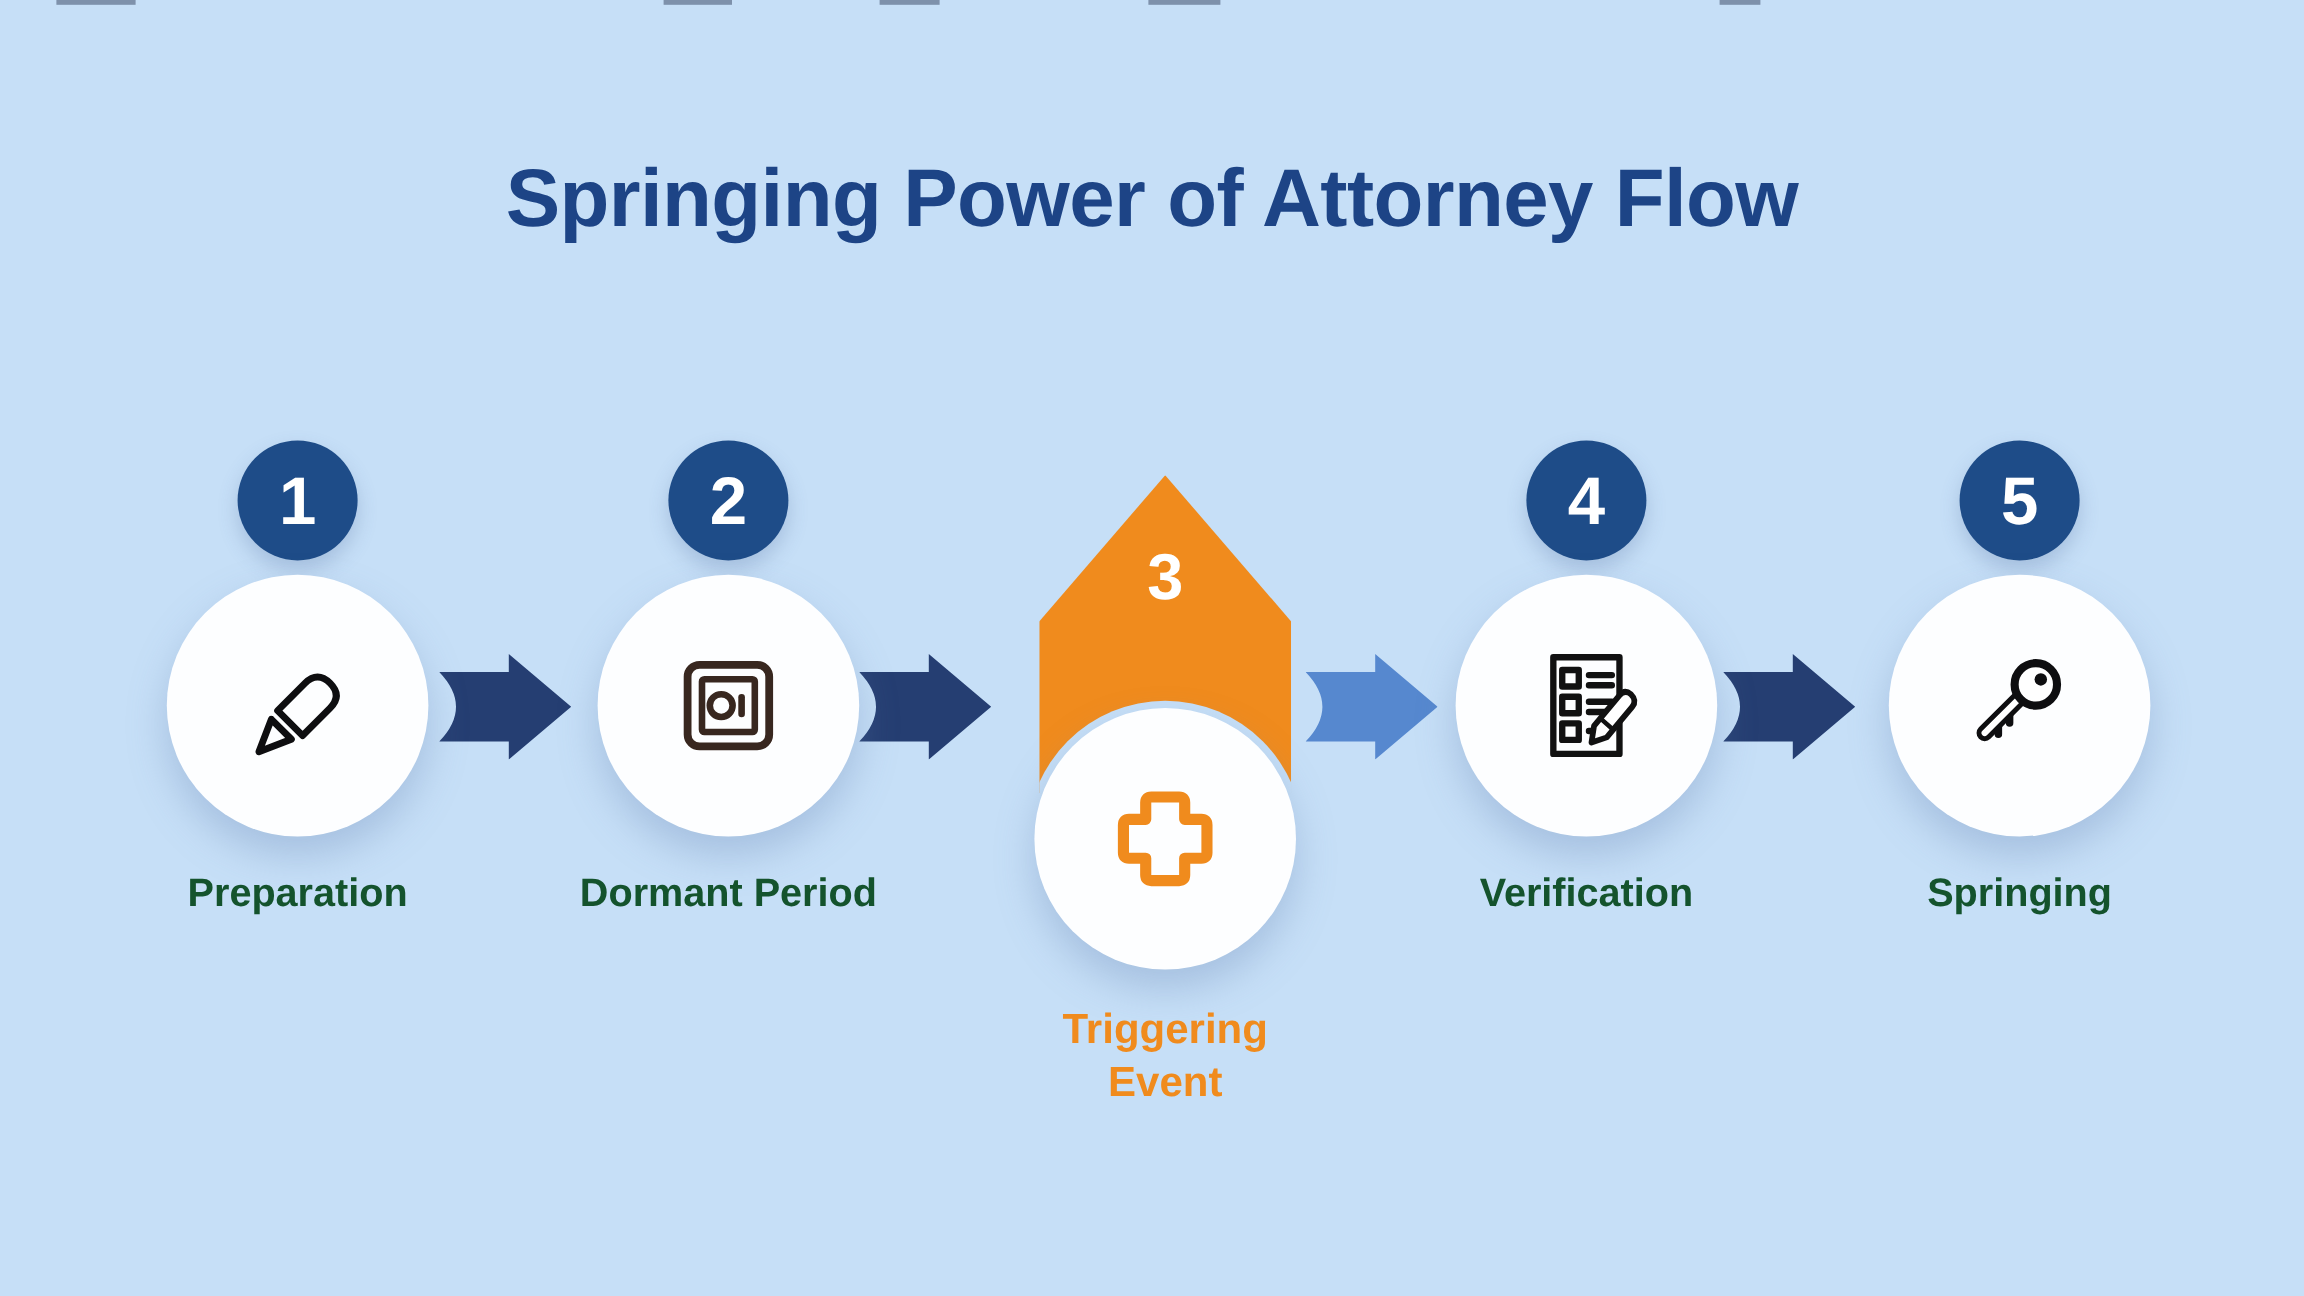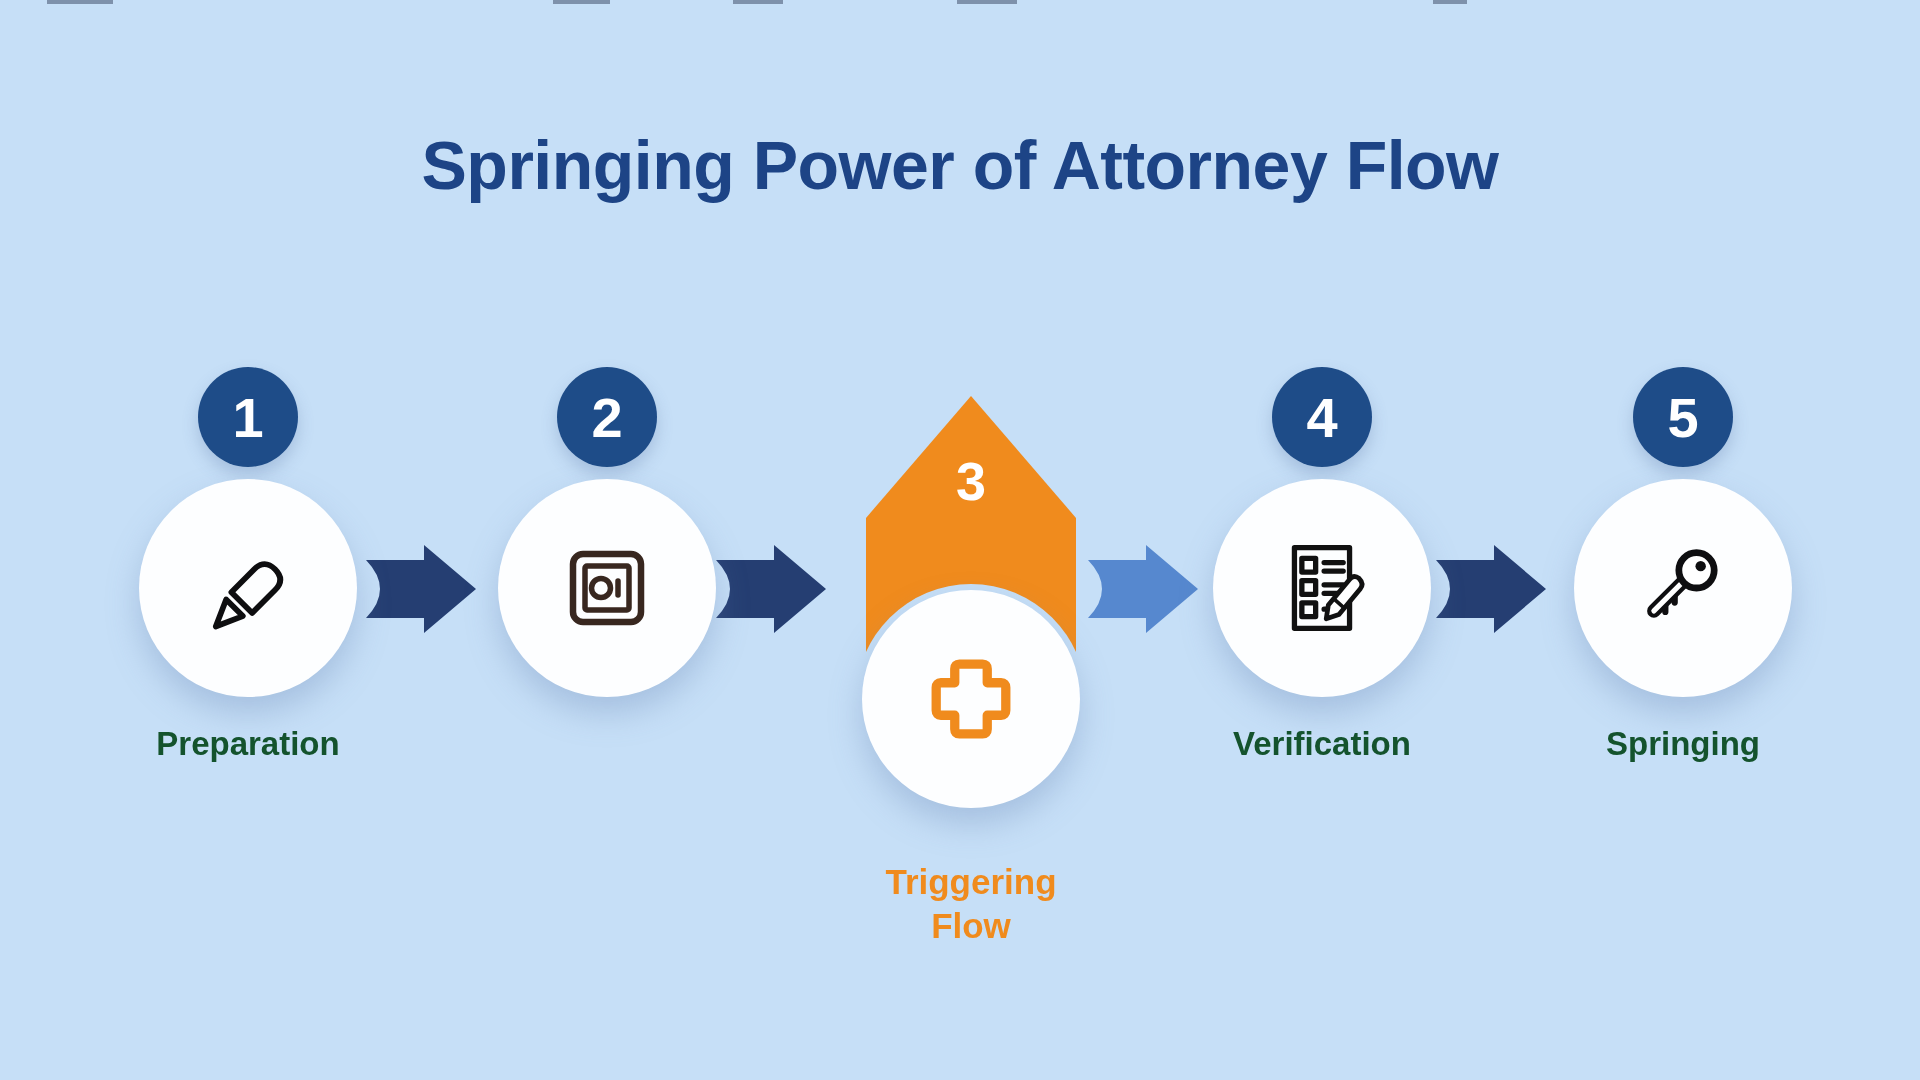--- a/index.html
+++ b/index.html
@@ -44,21 +44,21 @@
   .pentagon {
     position:absolute; left:20px; top:0; width:210px; height:265px;
     background:#F08B1D;
     clip-path:polygon(50% 0, 100% 46%, 100% 100%, 0 100%, 0 46%);
     text-align:center;
   }
   .pentagon-number { display:inline-block; margin-top:54px; color:#FFFFFF; font-size:54px; font-weight:700; }
   .carve { position:absolute; left:-10px; top:188px; width:230px; height:230px; border-radius:50%; background:#C6DFF7; }
   .circle3 { position:absolute; left:16px; top:194px; margin:0; }
   .label3 {
-    position:absolute; top:464px; left:0; width:100%;
+    position:absolute; top:440px; left:0; width:100%;
     text-align:center; font-size:35px; font-weight:700; color:#F08B1D; line-height:1.26;
   }
 
   .arrow { position:absolute; top:545px; width:110px; height:88px; }
 </style>
 </head>
 <body>
 
 <div class="canvas">
 
@@ -105,35 +105,36 @@
     <div class="circle">
       <svg width="100" height="100" viewBox="0 0 100 100">
         <g fill="none" stroke="#38271F" stroke-linejoin="round" stroke-linecap="round">
           <rect x="16" y="16" width="68" height="68" rx="10" stroke-width="6.5"></rect>
           <rect x="28" y="28" width="44" height="44" rx="2" stroke-width="5.5"></rect>
           <circle cx="44" cy="50" r="9.5" stroke-width="5.5"></circle>
           <path d="M61 43 V57" stroke-width="5.5"></path>
         </g>
       </svg>
     </div>
+    <div class="step-label">Dormant Period</div>
   </div>
 
   <div class="step step3" style="left:846px; top:396px;">
     <div class="pentagon">
       <span class="pentagon-number">3</span>
       <div class="carve"></div>
     </div>
     <div class="circle circle3">
       <svg width="116" height="116" viewBox="0 0 100 100">
         <path d="M40 20 H60 Q64 20 64 24 V36 H76 Q80 36 80 40 V60 Q80 64 76 64 H64 V76 Q64 80 60 80 H40 Q36 80 36 76 V64 H24 Q20 64 20 60 V40 Q20 36 24 36 H36 V24 Q36 20 40 20 Z" fill="none" stroke="#F08B1D" stroke-width="8" stroke-linejoin="round"></path>
       </svg>
     </div>
     <div class="label3">
       <span>Triggering</span><br>
-      <span>Flow</span>
+      <span>Event</span>
     </div>
   </div>
 
   <div class="step" style="left:1197px; top:367px;">
     <div class="badge">
       <span>4</span>
     </div>
     <div class="circle">
       <svg width="106" height="106" viewBox="0 0 100 100">
         <g fill="none" stroke="#111111" stroke-width="5" stroke-linejoin="round" stroke-linecap="round">

